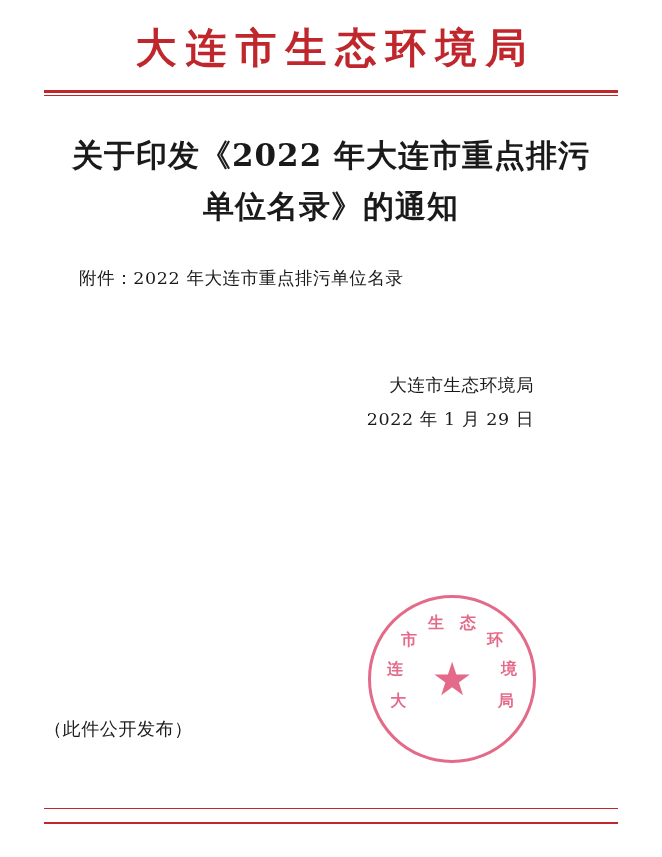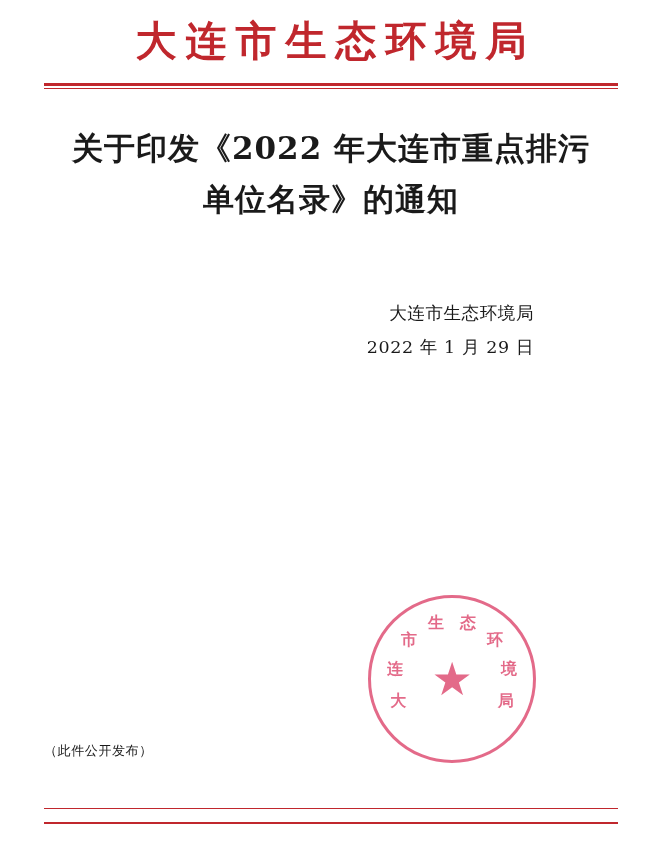--- a/index.html
+++ b/index.html
@@ -13,21 +13,21 @@
     font-family: "DejaVu Serif", "Liberation Serif", serif;
     color: #1a1a1a;
     position: relative;
     overflow: hidden;
   }
   .page {
     position: relative;
     width: 662px;
     height: 808px;
     box-sizing: border-box;
-    padding: 0 44px;
+    padding: 7px 44px;
   }
   
   .masthead {
     text-align: center;
     padding-top: 14px;
   }
   .masthead-title {
     color: #c0272d;
     font-family: "DejaVu Serif", "Liberation Serif", serif;
     font-weight: bold;
@@ -132,22 +132,22 @@
     font-size: 16px;
     font-weight: bold;
     text-align: center;
     line-height: 20px;
     font-family: "DejaVu Serif", "Liberation Serif", serif;
   }
   
   .footer-note {
     position: absolute;
     left: 44px;
-    top: 742px;
-    font-size: 13px;
+    top: 717px;
+    font-size: 18px;
     letter-spacing: 0.6px;
   }
   .footer-rule {
     position: absolute;
     left: 44px;
     right: 44px;
     top: 808px;
     height: 1px;
     background: #c0272d;
   }
@@ -167,20 +167,21 @@
 
   <div class="masthead">
     <div class="masthead-title">大连市生态环境局</div>
     <div class="masthead-rule"></div>
     <div class="masthead-rule-thin"></div>
   </div>
 
   <div class="doc-title">关于印发《2022 年大连市重点排污单位名录》的通知</div>
 
 
+  <div class="attachment">附件：2022 年大连市重点排污单位名录</div>
 
   <div class="seal">
     <div class="seal-inner">
       <div class="seal-star">★</div>
       <div class="seal-char" style="transform: rotate(-112deg) translateY(-58px) rotate(112deg);">大</div>
       <div class="seal-char" style="transform: rotate(-80deg) translateY(-58px) rotate(80deg);">连</div>
       <div class="seal-char" style="transform: rotate(-48deg) translateY(-58px) rotate(48deg);">市</div>
       <div class="seal-char" style="transform: rotate(-16deg) translateY(-58px) rotate(16deg);">生</div>
       <div class="seal-char" style="transform: rotate(16deg) translateY(-58px) rotate(-16deg);">态</div>
       <div class="seal-char" style="transform: rotate(48deg) translateY(-58px) rotate(-48deg);">环</div>

